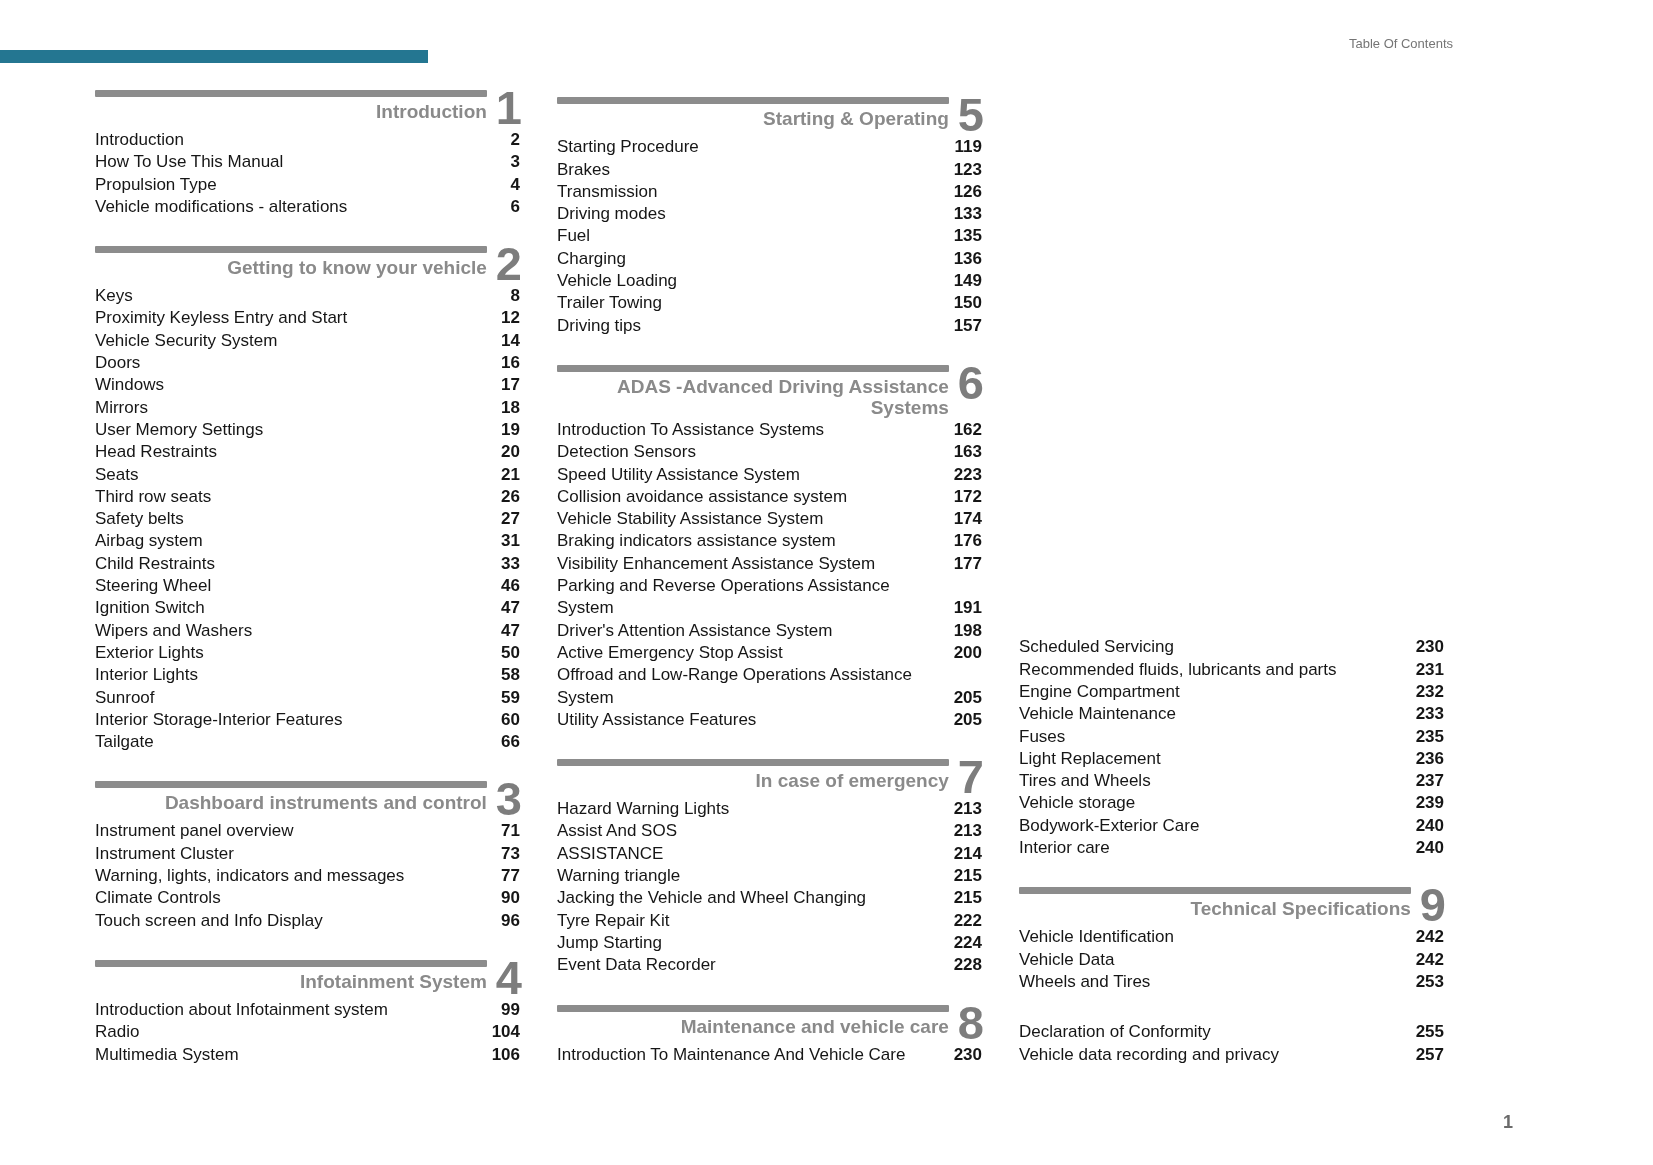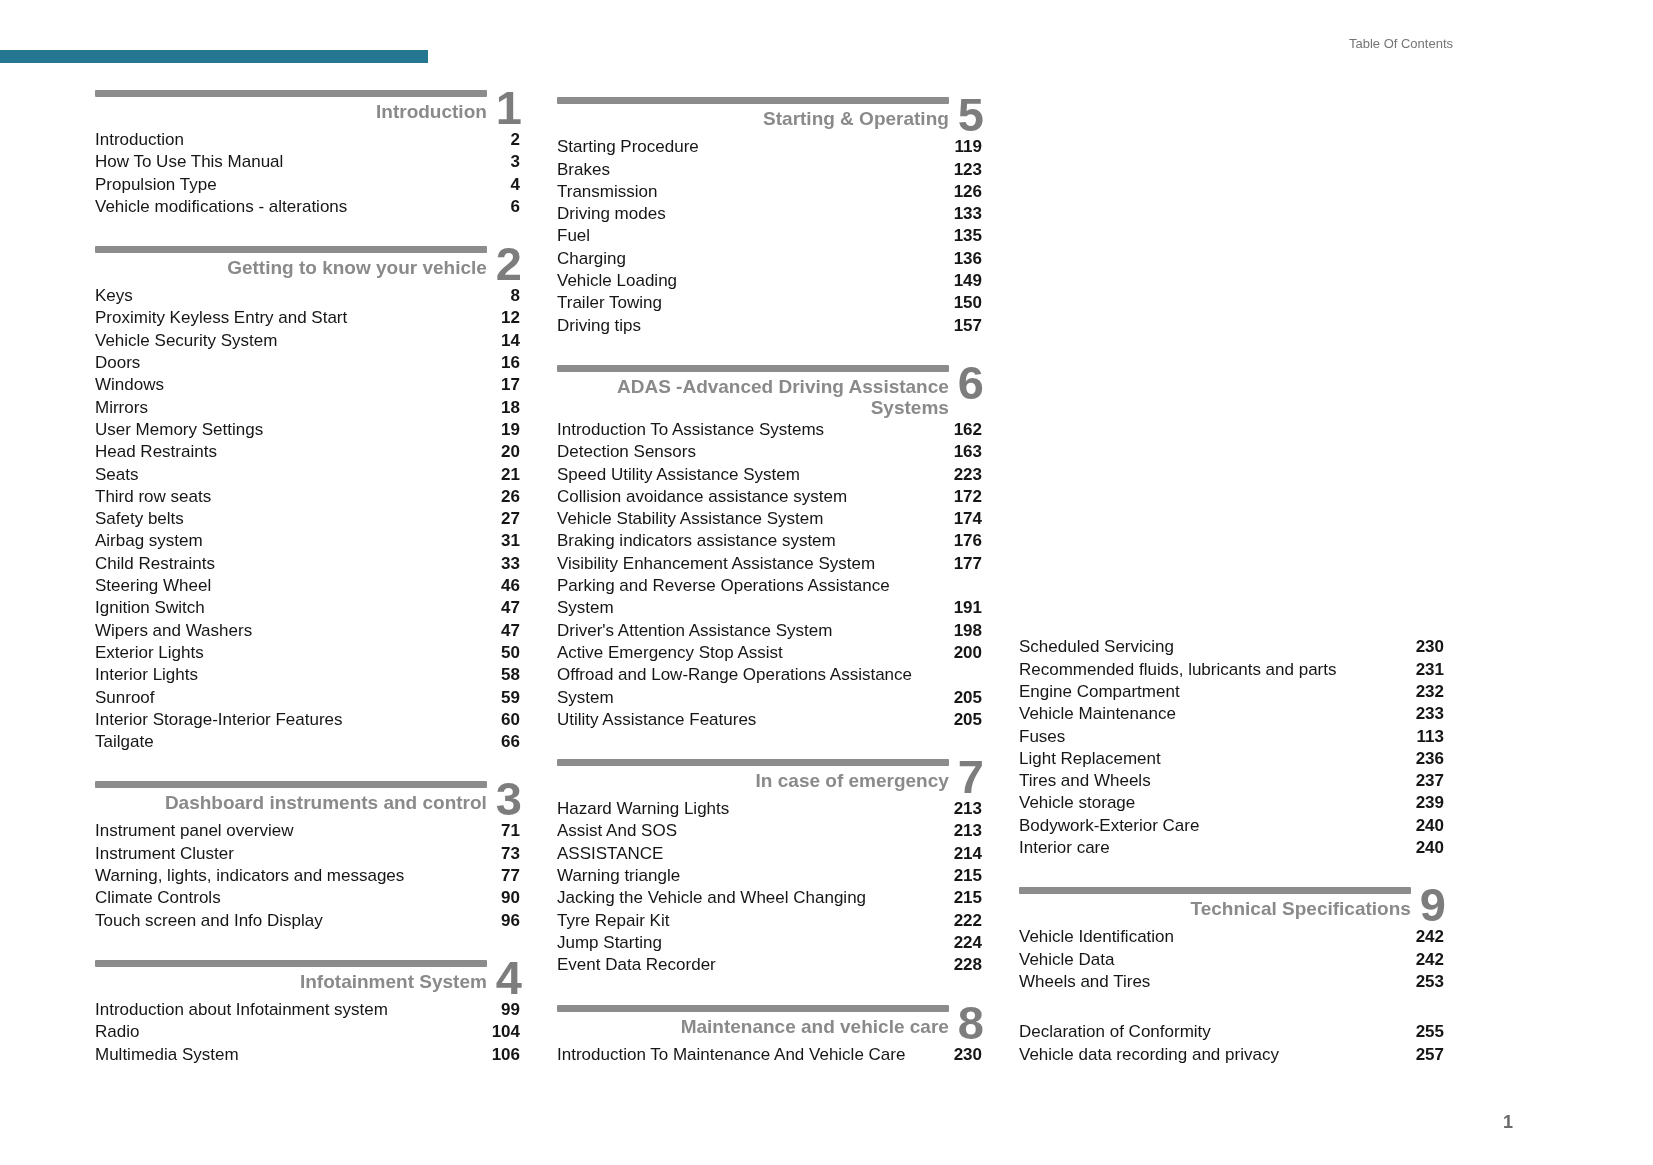--- a/index.html
+++ b/index.html
@@ -413,21 +413,21 @@
             <div class="entry">
               <span class="label">Engine Compartment</span>
               <span class="pg">232</span>
             </div>
             <div class="entry">
               <span class="label">Vehicle Maintenance</span>
               <span class="pg">233</span>
             </div>
             <div class="entry">
               <span class="label">Fuses</span>
-              <span class="pg">113</span>
+              <span class="pg">235</span>
             </div>
             <div class="entry">
               <span class="label">Light Replacement</span>
               <span class="pg">236</span>
             </div>
             <div class="entry">
               <span class="label">Tires and Wheels</span>
               <span class="pg">237</span>
             </div>
             <div class="entry">

